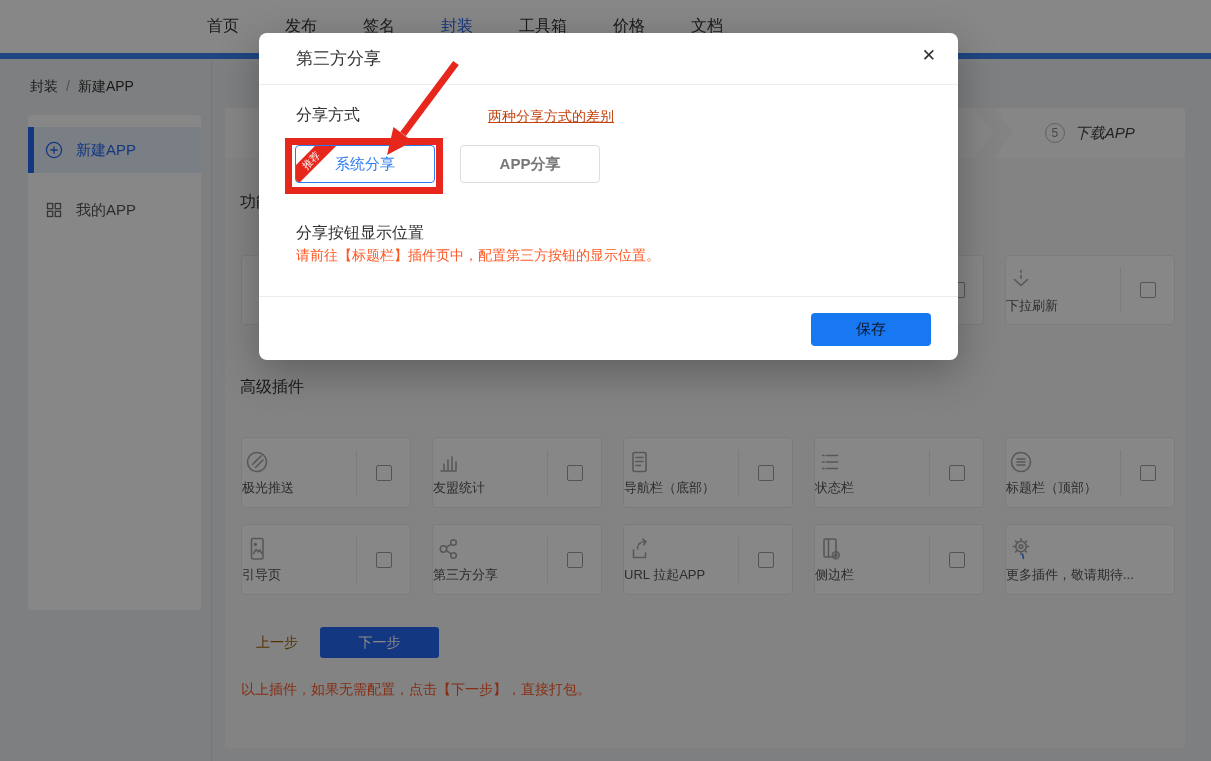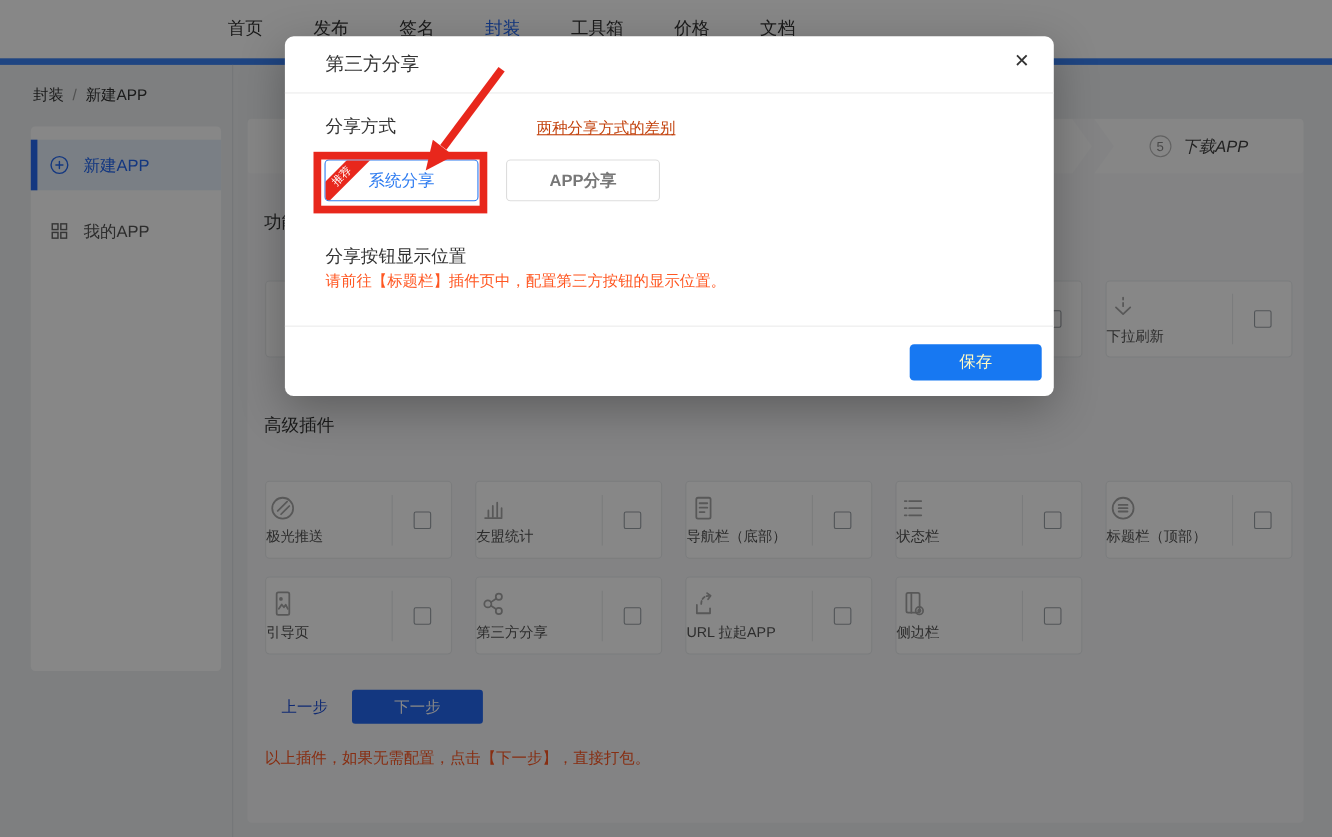--- a/index.html
+++ b/index.html
@@ -52,41 +52,41 @@
   .card-main svg { width:30px; height:28px; }
   .card-label { font-size:13px; color:#555; white-space:nowrap; }
   .card-divider { width:1px; height:46px; background:#e8eaec; }
   .card-check { flex:1; display:flex; align-items:center; justify-content:center; }
   .checkbox { width:16px; height:16px; background:#fff; border:1px solid #9aa0a6; border-radius:2px; cursor:pointer; }
   .card.more { justify-content:center; }
   .card.more .card-main { width:100%; }
   .icon-stroke { fill:none; stroke:#a6a6a6; stroke-width:1.6; stroke-linecap:round; stroke-linejoin:round; }
 
   .actions { position:absolute; left:31px; top:519px; display:flex; align-items:center; gap:22px; }
-  .link-btn { font-size:14px; color:#1d4ed8; cursor:pointer; }
+  .link-btn { font-size:14px; color:#a16207; cursor:pointer; }
   .btn-primary { min-width:119px; height:31px; background:#2468f2; color:#fff; font-size:14px; border:none; border-radius:3px; cursor:pointer; display:inline-flex; align-items:center; justify-content:center; padding:0 18px; }
   .pkg-note { position:absolute; left:16px; top:573px; font-size:14px; color:#ff5722; }
 
   
   .overlay { position:absolute; inset:0; background:rgba(0,0,0,0.47); z-index:40; }
   .modal { position:absolute; left:259px; top:33px; width:699px; height:327px; background:#fff; border-radius:8px; z-index:50; box-shadow:0 12px 40px rgba(0,0,0,0.28); }
   .modal-title { position:absolute; left:37px; top:0; line-height:51px; font-size:17px; color:#333; }
   .modal-close { position:absolute; right:22px; top:14px; font-size:17px; font-weight:bold; color:#333; cursor:pointer; line-height:1; }
   .modal-hdiv { position:absolute; left:0; right:0; top:51px; border-top:1px solid #ececec; }
   .m-label { position:absolute; font-size:16px; color:#333; }
   .lbl-method { left:37px; top:72px; }
   .lbl-pos { left:37px; top:190px; }
   .m-link { position:absolute; left:229px; top:75px; font-size:14px; color:#c2410c; cursor:pointer;text-decoration:underline; }
   .opt-btn { position:absolute; top:112px; width:140px; height:38px; background:#fff; border:1px solid #ddd; border-radius:4px; font-size:15px; color:#777; cursor:pointer; overflow:hidden; }
   .opt-system { left:36px; border-color:#2d7bf0; color:#2d7bf0; }
   .opt-app { left:201px;font-weight:bold; }
   .ribbon { position:absolute; top:7px; left:-20px; width:70px; transform:rotate(-45deg); background:#e8271c; color:#fff; font-size:10px; line-height:15px; text-align:center; }
   .m-note { position:absolute; left:37px; top:214px; font-size:14px; color:#ff5722; }
   .modal-fdiv { position:absolute; left:0; right:0; top:263px; border-top:1px solid #ececec; }
-  .save-btn { position:absolute; left:568px; top:280px; width:120px; height:33px; background:#1778f2; border:none; border-radius:4px; color:#fef9c3; font-size:15px; cursor:pointer; }
+  .save-btn { position:absolute; left:552px; top:280px; width:120px; height:33px; background:#1778f2; border:none; border-radius:4px; color:#0f172a; font-size:15px; cursor:pointer; }
   .anno-rect { position:absolute; left:26px; top:105px; width:158px; height:56px; border:7px solid #e8271c; z-index:5; pointer-events:none; }
   .anno-arrow { position:absolute; left:0; top:0; width:699px; height:327px; z-index:6; pointer-events:none; }
 </style>
 </head>
 <body>
 
 <div class="screen">
 
   <div class="nav">
     <span class="nav-item">首页</span>
@@ -326,20 +326,31 @@
               <circle cx="20.8" cy="20.2" r="3.4"></circle>
               <circle cx="20.8" cy="20.2" r="1.1"></circle>
             </svg>
           <span class="card-label">侧边栏</span>
         </div>
         <div class="card-divider"></div>
           <div class="card-check">
             <span class="checkbox"></span>
           </div>
       </div>
+      <div class="card more">
+        <div class="card-main">
+          <svg viewBox="0 0 30 28" class="icon-stroke">
+              <circle cx="15" cy="11.5" r="5.2"></circle>
+              <circle cx="15" cy="11.5" r="1.8"></circle>
+              <path d="M15 3.8v2M15 17.2v2M22.7 11.5h-2M9.3 11.5h-2M20.4 6.1l-1.4 1.4M11 15.5l-1.4 1.4M20.4 16.9l-1.4-1.4M11 7.5L9.6 6.1"></path>
+              <path d="M16.6 19.2l.8 4.2" stroke="#3b82f6"></path>
+            </svg>
+          <span class="card-label">更多插件，敬请期待...</span>
+        </div>
+      </div>
     </div>
 
     <div class="actions">
       <span class="link-btn">上一步</span>
       <button class="btn-primary">下一步</button>
     </div>
     <div class="pkg-note">以上插件，如果无需配置，点击【下一步】，直接打包。</div>
   </div>
 
   <div class="overlay"></div>

